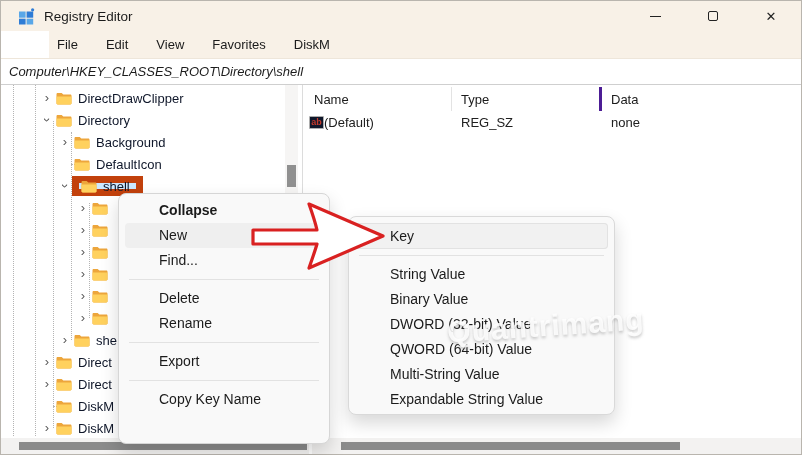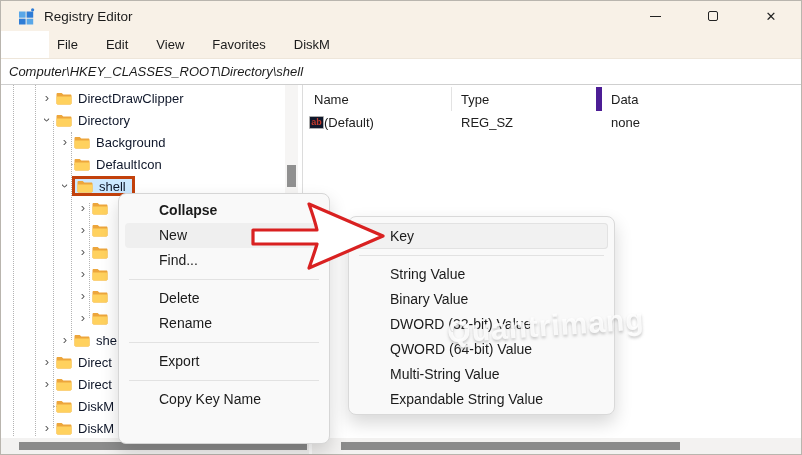--- a/index.html
+++ b/index.html
@@ -37,35 +37,35 @@
   .tree { position:absolute; left:0; top:2px; width:300px; z-index:2; }
   .trow { height:22px; display:flex; align-items:center; font-size:13px; color:#0f172a; white-space:nowrap; }
   .lvl1 { padding-left:40px; } .lvl2 { padding-left:58px; } .lvl3 { padding-left:76px; }
   .exp { width:12px; flex:0 0 auto; text-align:center; color:#5a5a5a; font-size:13px; line-height:12px; }
   .exp-c::before { content:"›"; display:inline-block; }
   .exp-e::before { content:"›"; display:inline-block; transform:rotate(90deg); }
   .exp-n { visibility:hidden; }
   .folder { width:16px; height:13px; flex:0 0 auto; margin-left:3px; display:inline-block; }
   .tlabel { margin-left:6px; }
   .selbox { display:inline-flex; align-items:center; height:20px; margin-left:1px; padding:0 6px 0 2px;
-    background:#cce8ff; border:3px solid #c2410c; }
+    background:#cce8ff; border:7px solid #c2410c; }
   .selbox .folder { margin-left:0; }
 
   
   .vscroll { position:absolute; left:284px; top:0; width:13px; height:353px; background:#f6f5f4; z-index:3; }
   .vthumb { position:absolute; left:2px; top:80px; width:9px; height:22px; background:#909090; }
 
   
   .splitter { position:absolute; left:301px; top:0; width:1px; height:369px; background:#dcdcdc; z-index:3; }
 
   
   .list-pane { position:absolute; left:304px; top:0; right:0; z-index:2; }
   .list-header { display:flex; height:24px; margin-top:2px; align-items:center; font-size:13px; color:#1b1b1b; }
   .col-name { width:147px; padding-left:9px; border-right:1px solid #e3e3e3; height:24px; display:flex; align-items:center; }
-  .col-type { width:150px; padding-left:9px; border-right:6px solid #4c1d95; height:24px; display:flex; align-items:center; }
+  .col-type { width:150px; padding-left:9px; border-right:3px solid #4c1d95; height:24px; display:flex; align-items:center; }
   .col-data { flex:1; padding-left:9px; height:24px; display:flex; align-items:center; }
   .list-row { display:flex; height:22px; align-items:center; font-size:13px; color:#202020; }
   .cell-name { width:147px; padding-left:4px; display:flex; align-items:center; }
   .cell-type { width:150px; padding-left:9px; }
   .cell-data { flex:1; padding-left:9px; }
   .abicon { display:inline-flex; align-items:center; justify-content:center; width:15px; height:13px;
     border:1px solid #adadad; border-radius:1px; background:#0f172a; color:#c2392b; font-size:9px; font-weight:bold;
     }
 
   

